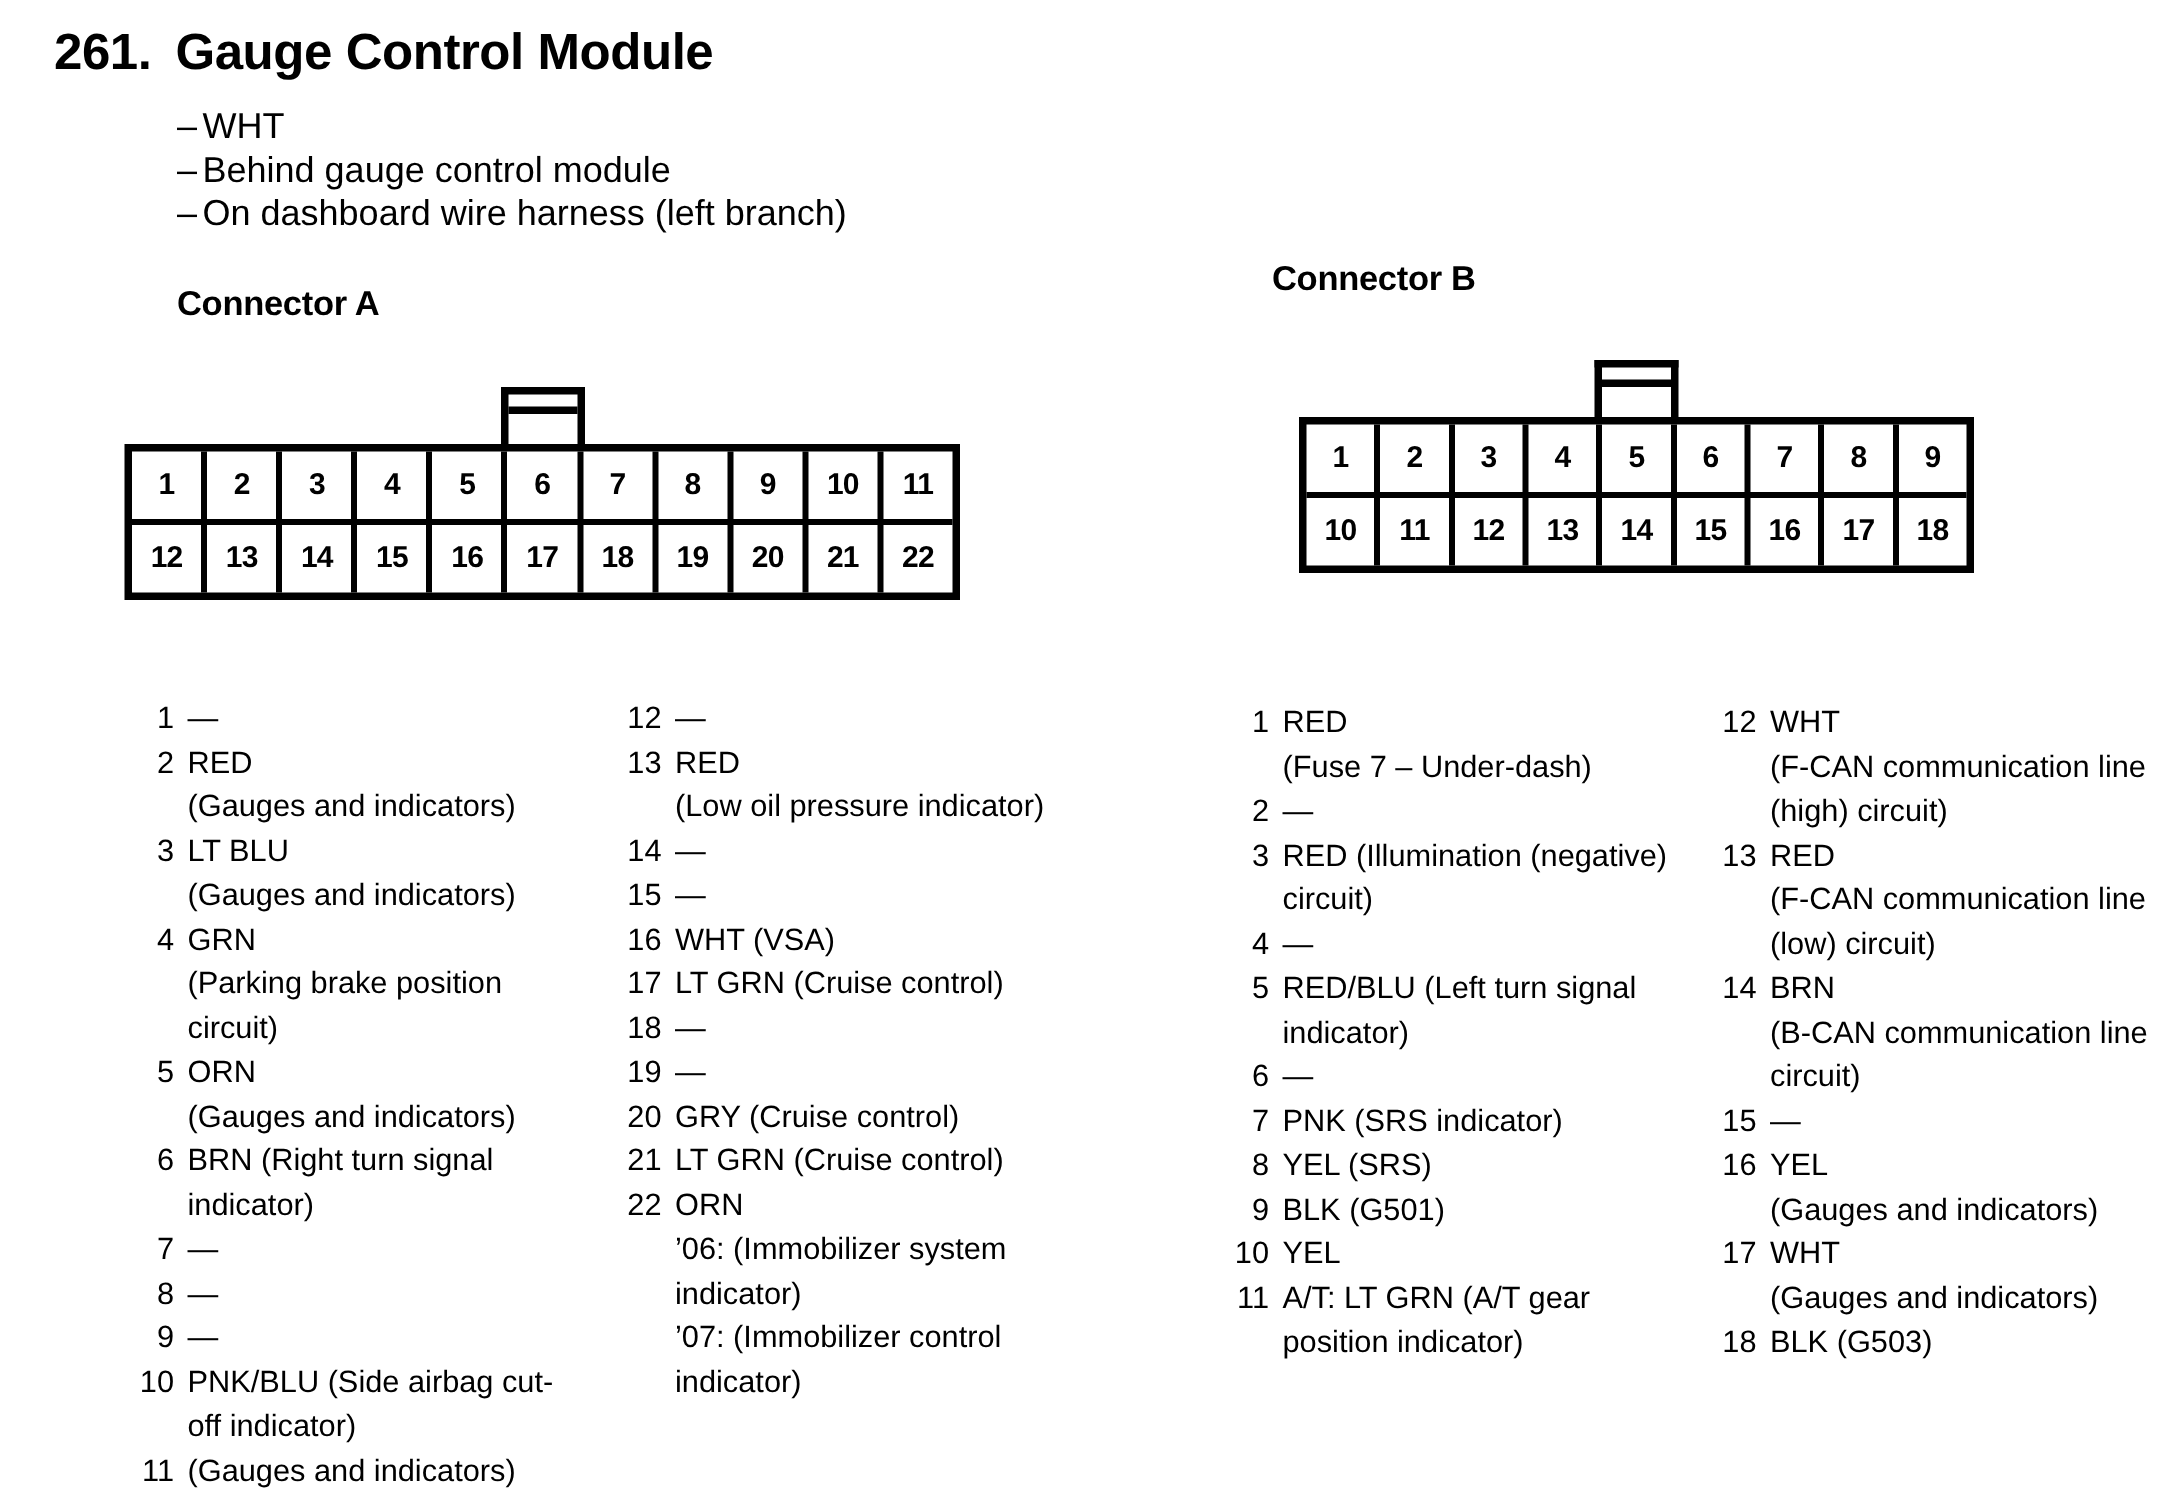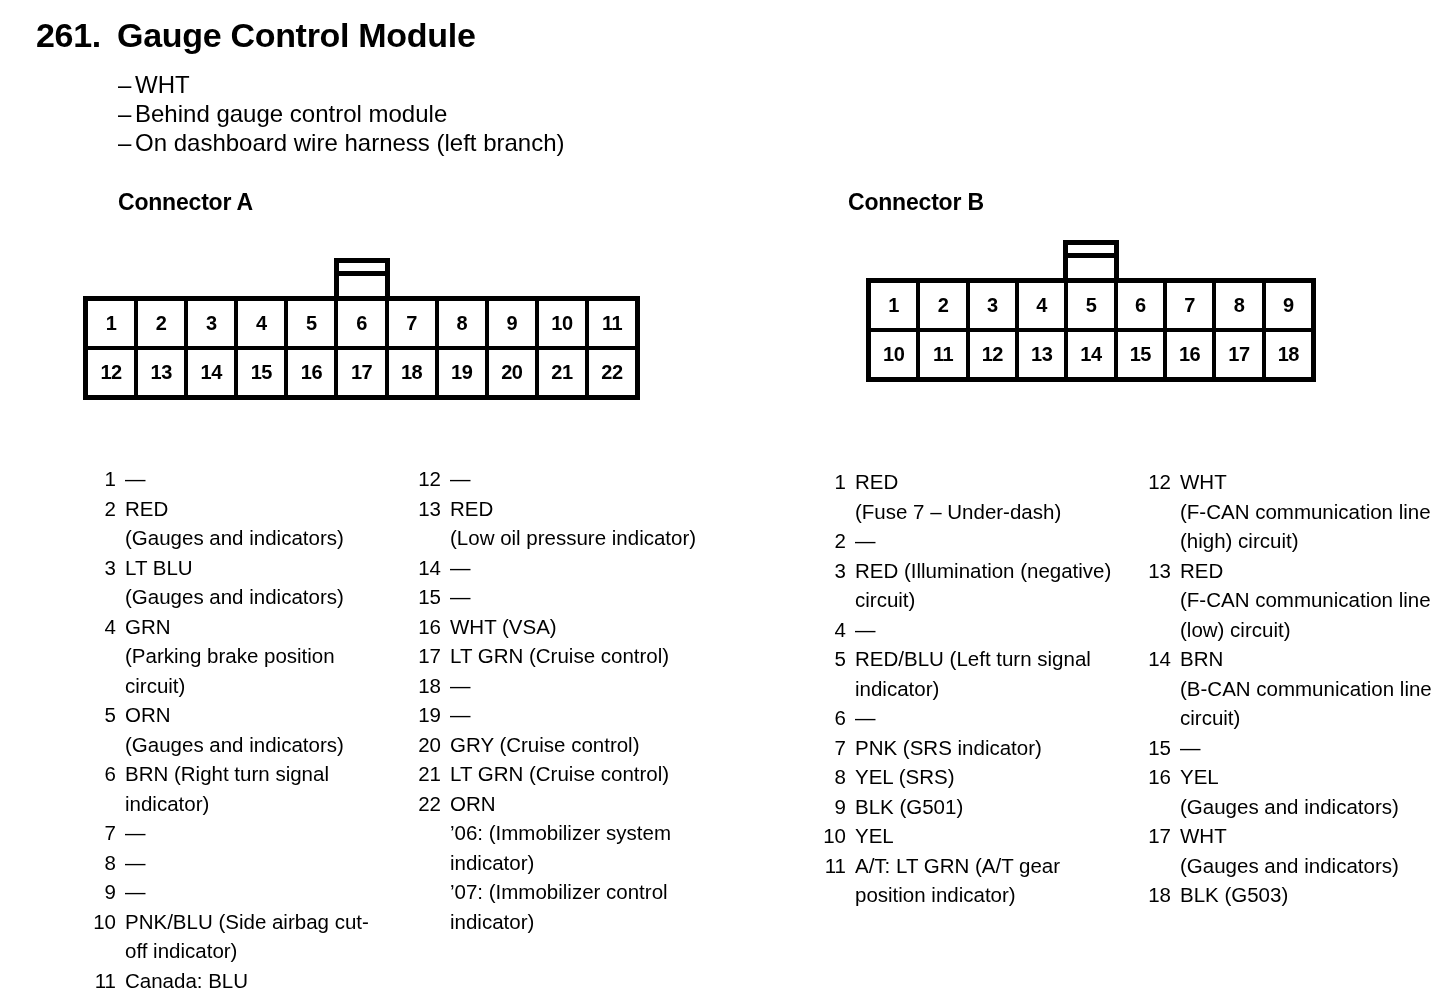--- a/index.html
+++ b/index.html
@@ -25,21 +25,21 @@
   }
   .subtitle-line{white-space:nowrap;}
   .sub-dash{display:inline-block;width:17px;}
 
   
   .conn-heading{
     position:absolute;font-size:23px;font-weight:bold;
     white-space:nowrap;letter-spacing:-0.2px;
   }
   #conn-a-heading{left:118px;top:189px;}
-  #conn-b-heading{left:848px;top:189px;}
+  #conn-b-heading{left:848px;top:172px;}
 
   
   .connector{position:absolute;}
 
   .conn-tab{
     position:absolute;
     box-sizing:border-box;
     border:5px solid #000;
     border-bottom:none;
     background:#fff;
@@ -230,21 +230,20 @@
     </div>
     <div class="pin-item">
       <span class="pin-num">10</span>
       <span class="pin-body">
         <div class="pin-line">PNK/BLU (Side airbag cut-off indicator)</div>
       </span>
     </div>
     <div class="pin-item">
       <span class="pin-num">11</span>
       <span class="pin-body">
-        <div class="pin-line">Canada: BLU</div>
         <div class="pin-line">(Gauges and indicators)</div>
       </span>
     </div>
   </div>
 <div class="pin-col" id="pins-a-2">
     <div class="pin-item">
       <span class="pin-num">12</span>
       <span class="pin-body">
         <div class="pin-line">—</div>
       </span>

